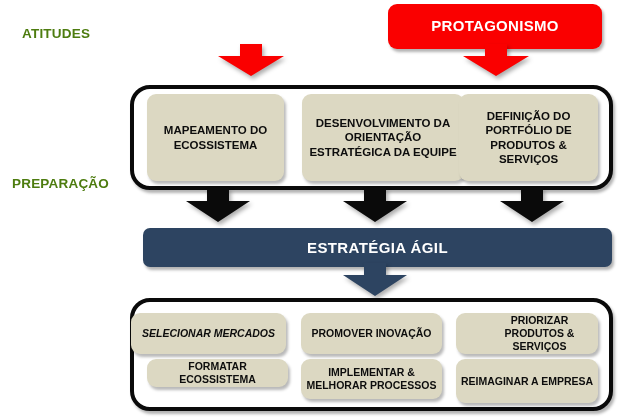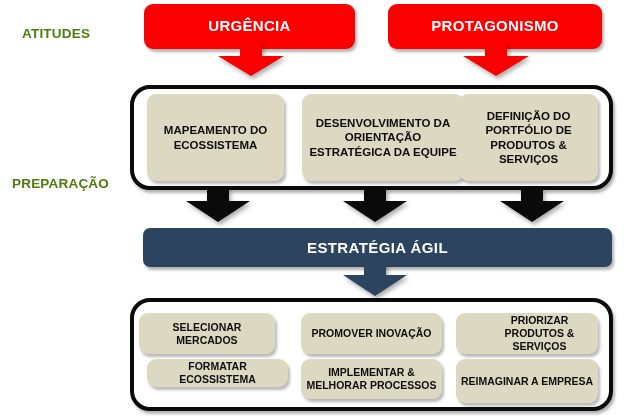--- a/index.html
+++ b/index.html
@@ -99,21 +99,21 @@
   }
   .prep-card .box-text { font-size: 11.5px; }
   .action-card .box-text { font-size: 10.5px; }
 
   
   #prep-card-0 { left: 147px; top: 94px; width: 137px; height: 87px; }
   #prep-card-1 { left: 302px; top: 94px; width: 162px; height: 87px; }
   #prep-card-2 { left: 459px; top: 94px; width: 139px; height: 87px; }
 
   
-  #action-card-0 { left: 139px; top: 313px; width: 136px; height: 41px; }
+  #action-card-0 { left: 131px; top: 313px; width: 155px; height: 41px; font-style: italic; }
   #action-card-1 { left: 301px; top: 313px; width: 141px; height: 41px; }
   #action-card-2 { left: 456px; top: 313px; width: 142px; height: 41px; padding-left: 29px; }
   
   #action-card-3 { left: 147px; top: 359px; width: 141px; height: 28px; }
   #action-card-4 { left: 301px; top: 359px; width: 141px; height: 40px; }
   #action-card-5 { left: 456px; top: 359px; width: 142px; height: 44px; }
 
   
   #banner-estrategia {
     position: absolute;
@@ -137,23 +137,20 @@
 </style>
 </head>
 <body>
 
 <div id="diagram">
 
   <div class="row-label" id="label-atitudes">ATITUDES</div>
 
   <div class="row-label" id="label-preparacao">PREPARAÇÃO</div>
 
-  <div class="red-box" id="red-box-urgencia">
-    <span class="box-text">URGÊNCIA</span>
-  </div>
 
   <div class="red-box" id="red-box-protagonismo">
     <span class="box-text">PROTAGONISMO</span>
   </div>
 
   <div class="arrow" id="arrow-red-1">
     <svg width="66" height="32" viewBox="0 0 66 32">
       <polygon points="22,0 44,0 44,12 66,12 33,32 0,12 22,12" fill="#FA0000"></polygon>
     </svg>
   </div>

